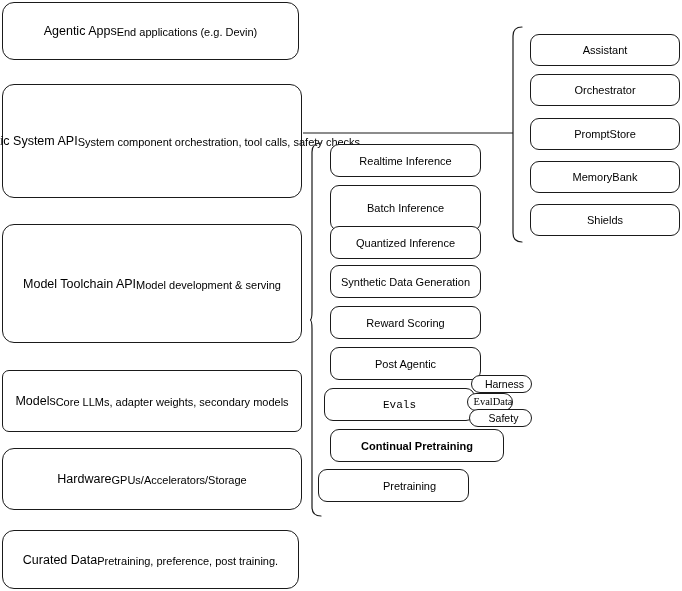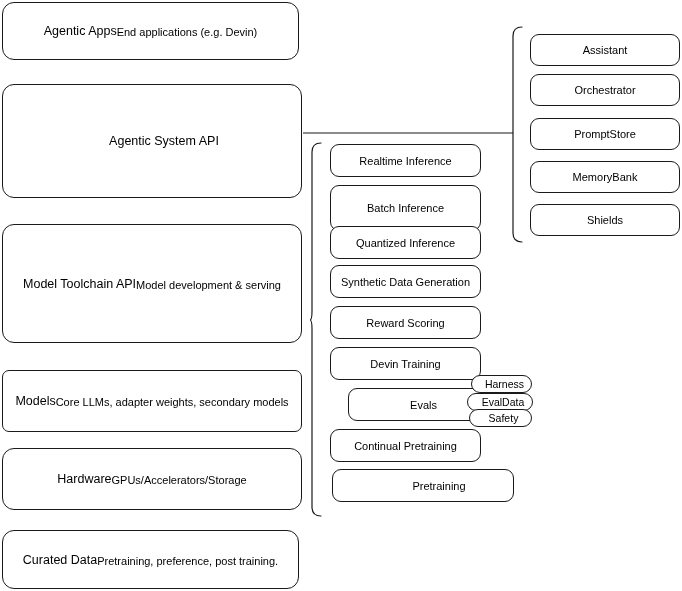--- a/index.html
+++ b/index.html
@@ -102,20 +102,21 @@
     <path id="toolchain-bracket" fill="none" stroke="#1a1a1a" stroke-width="1.2" stroke-linecap="round" d="M 321 143 Q 312 143 312 152 L 312 311 Q 312 320 310 320 Q 312 320 312 329 L 312 507 Q 312 516 321 516"></path>
   </svg>
 
   <div id="stack-layers">
       <div class="stack-box" style="left: 2px; top: 2px; width: 297px; height: 58px;">
         <div class="stack-title">Agentic Apps</div>
         <div class="stack-sub">End applications (e.g. Devin)</div>
       </div>
       <div class="stack-box" style="left: 2px; top: 84px; width: 300px; height: 114px; padding-left: 24px;">
         <div class="stack-title">Agentic System API</div>
+        <div class="stack-sub">System component orchestration, tool calls, safety checks</div>
       </div>
       <div class="stack-box" style="left: 2px; top: 224px; width: 300px; height: 119px;">
         <div class="stack-title">Model Toolchain API</div>
         <div class="stack-sub">Model development &amp; serving</div>
       </div>
       <div class="stack-box" style="left: 2px; top: 370px; width: 300px; height: 62px; border-radius: 7px;">
         <div class="stack-title">Models</div>
         <div class="stack-sub">Core LLMs, adapter weights, secondary models</div>
       </div>
       <div class="stack-box" style="left: 2px; top: 448px; width: 300px; height: 62px;">
@@ -137,29 +138,29 @@
       <div class="pill-box" style="left: 330px; top: 226px; width: 151px; height: 33px;">
         <span class="pill-label">Quantized Inference</span>
       </div>
       <div class="pill-box" style="left: 330px; top: 265px; width: 151px; height: 33px;">
         <span class="pill-label">Synthetic Data Generation</span>
       </div>
       <div class="pill-box" style="left: 330px; top: 306px; width: 151px; height: 33px;">
         <span class="pill-label">Reward Scoring</span>
       </div>
       <div class="pill-box" style="left: 330px; top: 347px; width: 151px; height: 33px;">
-        <span class="pill-label">Devin Training</span>
+        <span class="pill-label">Post Agentic</span>
       </div>
-      <div class="pill-box" style="left: 348px; top: 388px; width: 151px; height: 33px;">
+      <div class="pill-box" style="left: 324px; top: 388px; width: 151px; height: 33px; font-family: Liberation Mono, monospace;">
         <span class="pill-label">Evals</span>
       </div>
-      <div class="pill-box" style="left: 330px; top: 429px; width: 151px; height: 33px;">
+      <div class="pill-box" style="left: 330px; top: 429px; width: 174px; height: 33px; font-weight: bold;">
         <span class="pill-label">Continual Pretraining</span>
       </div>
-      <div class="pill-box" style="left: 332px; top: 469px; width: 182px; height: 33px; padding-left: 32px;">
+      <div class="pill-box" style="left: 318px; top: 469px; width: 151px; height: 33px; padding-left: 32px;">
         <span class="pill-label">Pretraining</span>
       </div>
     </div>
   <div id="system-components">
       <div class="pill-box" style="left: 530px; top: 34px; width: 150px; height: 32px;">
         <span class="pill-label">Assistant</span>
       </div>
       <div class="pill-box" style="left: 530px; top: 74px; width: 150px; height: 32px;">
         <span class="pill-label">Orchestrator</span>
       </div>
@@ -170,21 +171,21 @@
         <span class="pill-label">MemoryBank</span>
       </div>
       <div class="pill-box" style="left: 530px; top: 204px; width: 150px; height: 32px;">
         <span class="pill-label">Shields</span>
       </div>
     </div>
   <div id="eval-tags">
       <div class="tag-box" style="left: 471px; top: 375px; width: 61px; height: 18px;">
         <span class="tag-label">Harness</span>
       </div>
-      <div class="tag-box" style="left: 467px; top: 393px; width: 66px; height: 18px;">
+      <div class="tag-box" style="left: 467px; top: 393px; width: 46px; height: 18px; font-family: Liberation Serif, serif;">
         <span class="tag-label">EvalData</span>
       </div>
       <div class="tag-box" style="left: 469px; top: 409px; width: 63px; height: 18px;">
         <span class="tag-label">Safety</span>
       </div>
     </div>
 
 </div>
 
 </body></html>

